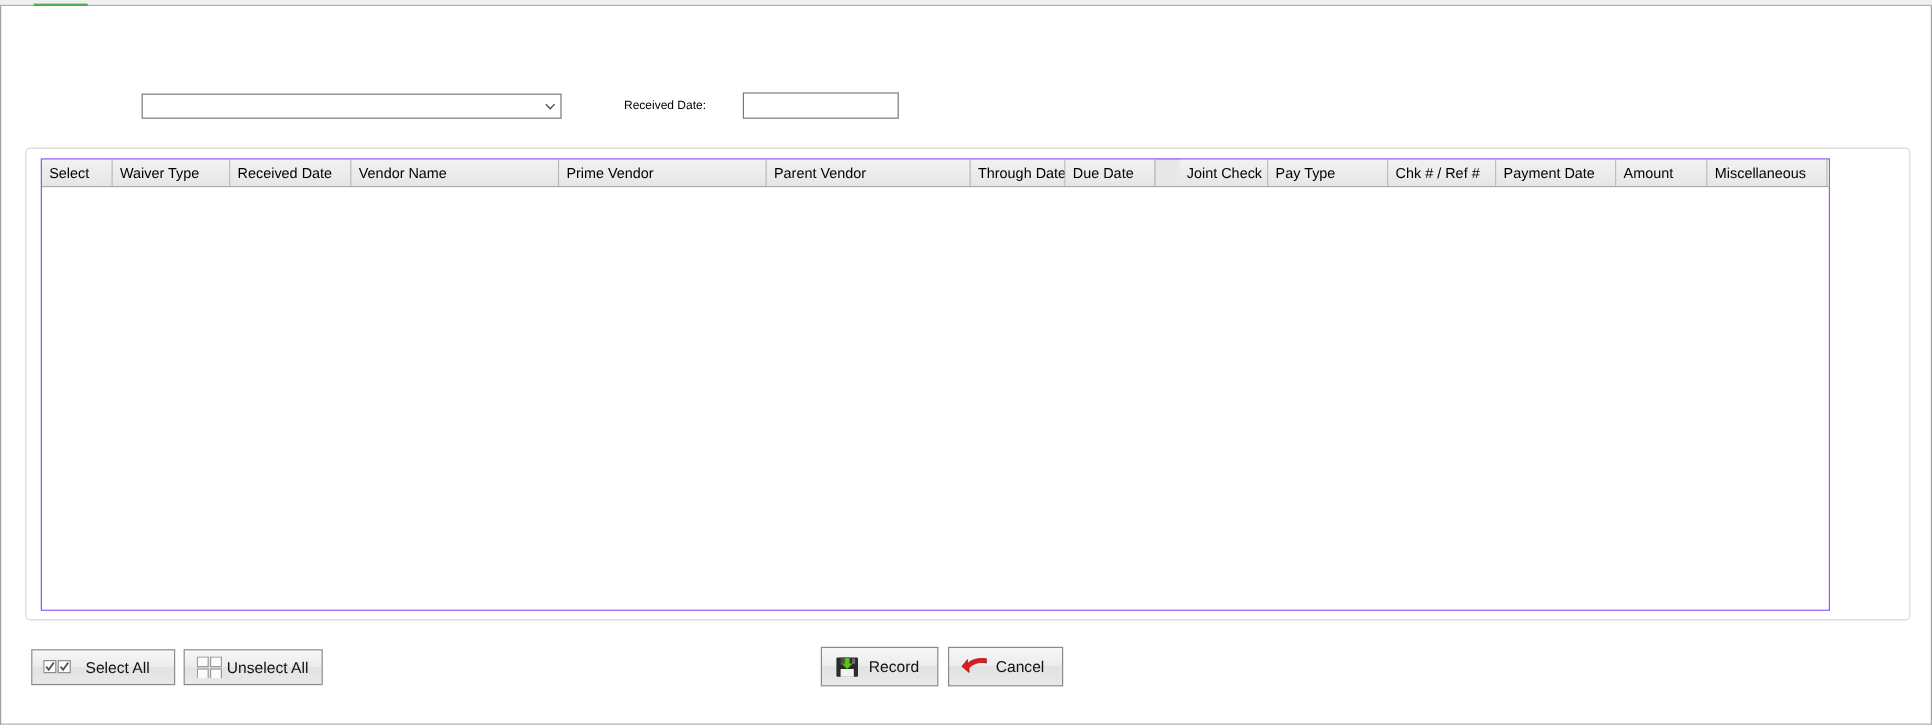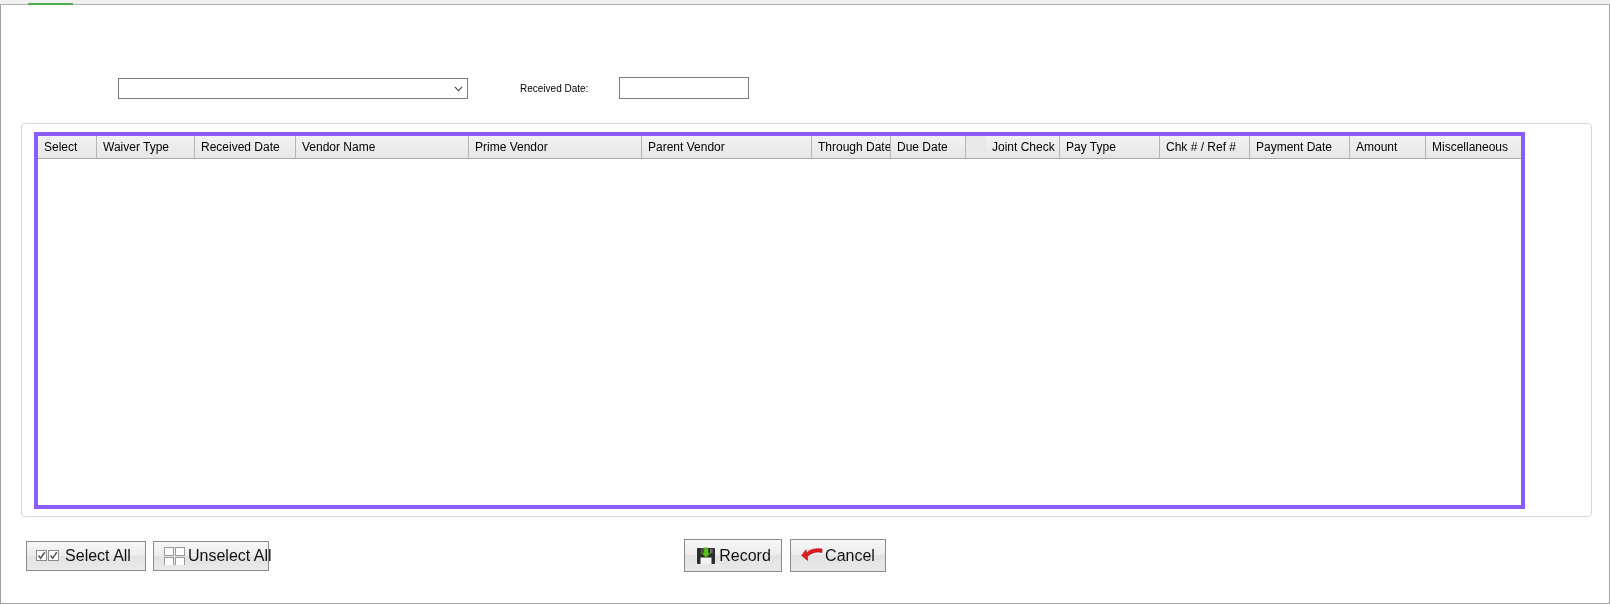--- a/index.html
+++ b/index.html
@@ -177,21 +177,21 @@
     border: 1px solid #d7d7d7;
     border-radius: 4px;
     box-sizing: border-box;
   }
   #data-grid {
     position: absolute;
     left: 12px; top: 8px;
     width: 1491px;
     height: 377px;
     background: #f0abfc;
-    border: 4px solid #8b5cf6;
+    border: 1px solid #8b5cf6;
     box-sizing: border-box;
     overflow: hidden;
   }
   #grid-header-row {
     display: flex;
     height: 23px;
     background: #e8e8e8;
     border-bottom: 1px solid #a9a9a9;
     box-sizing: border-box;
   }
@@ -224,21 +224,21 @@
     height: 60px;
   }
   .tool-button {
     position: absolute;
     height: 30px;
     background: linear-gradient(to bottom, #f7f7f7 0%, #ececec 48%, #e2e2e2 50%, #e9e9e9 100%);
     border: 1px solid #8a8a8a;
     box-sizing: border-box;
     display: flex;
     align-items: center;
-    font-size: 16px;
+    font-size: 13px;
     color: #111111;
     padding: 0;
     font-family: "Liberation Sans", sans-serif;
   }
   .tool-button .btn-icon {
     width: 26px;
     display: flex;
     align-items: center;
     justify-content: center;
     flex: none;

